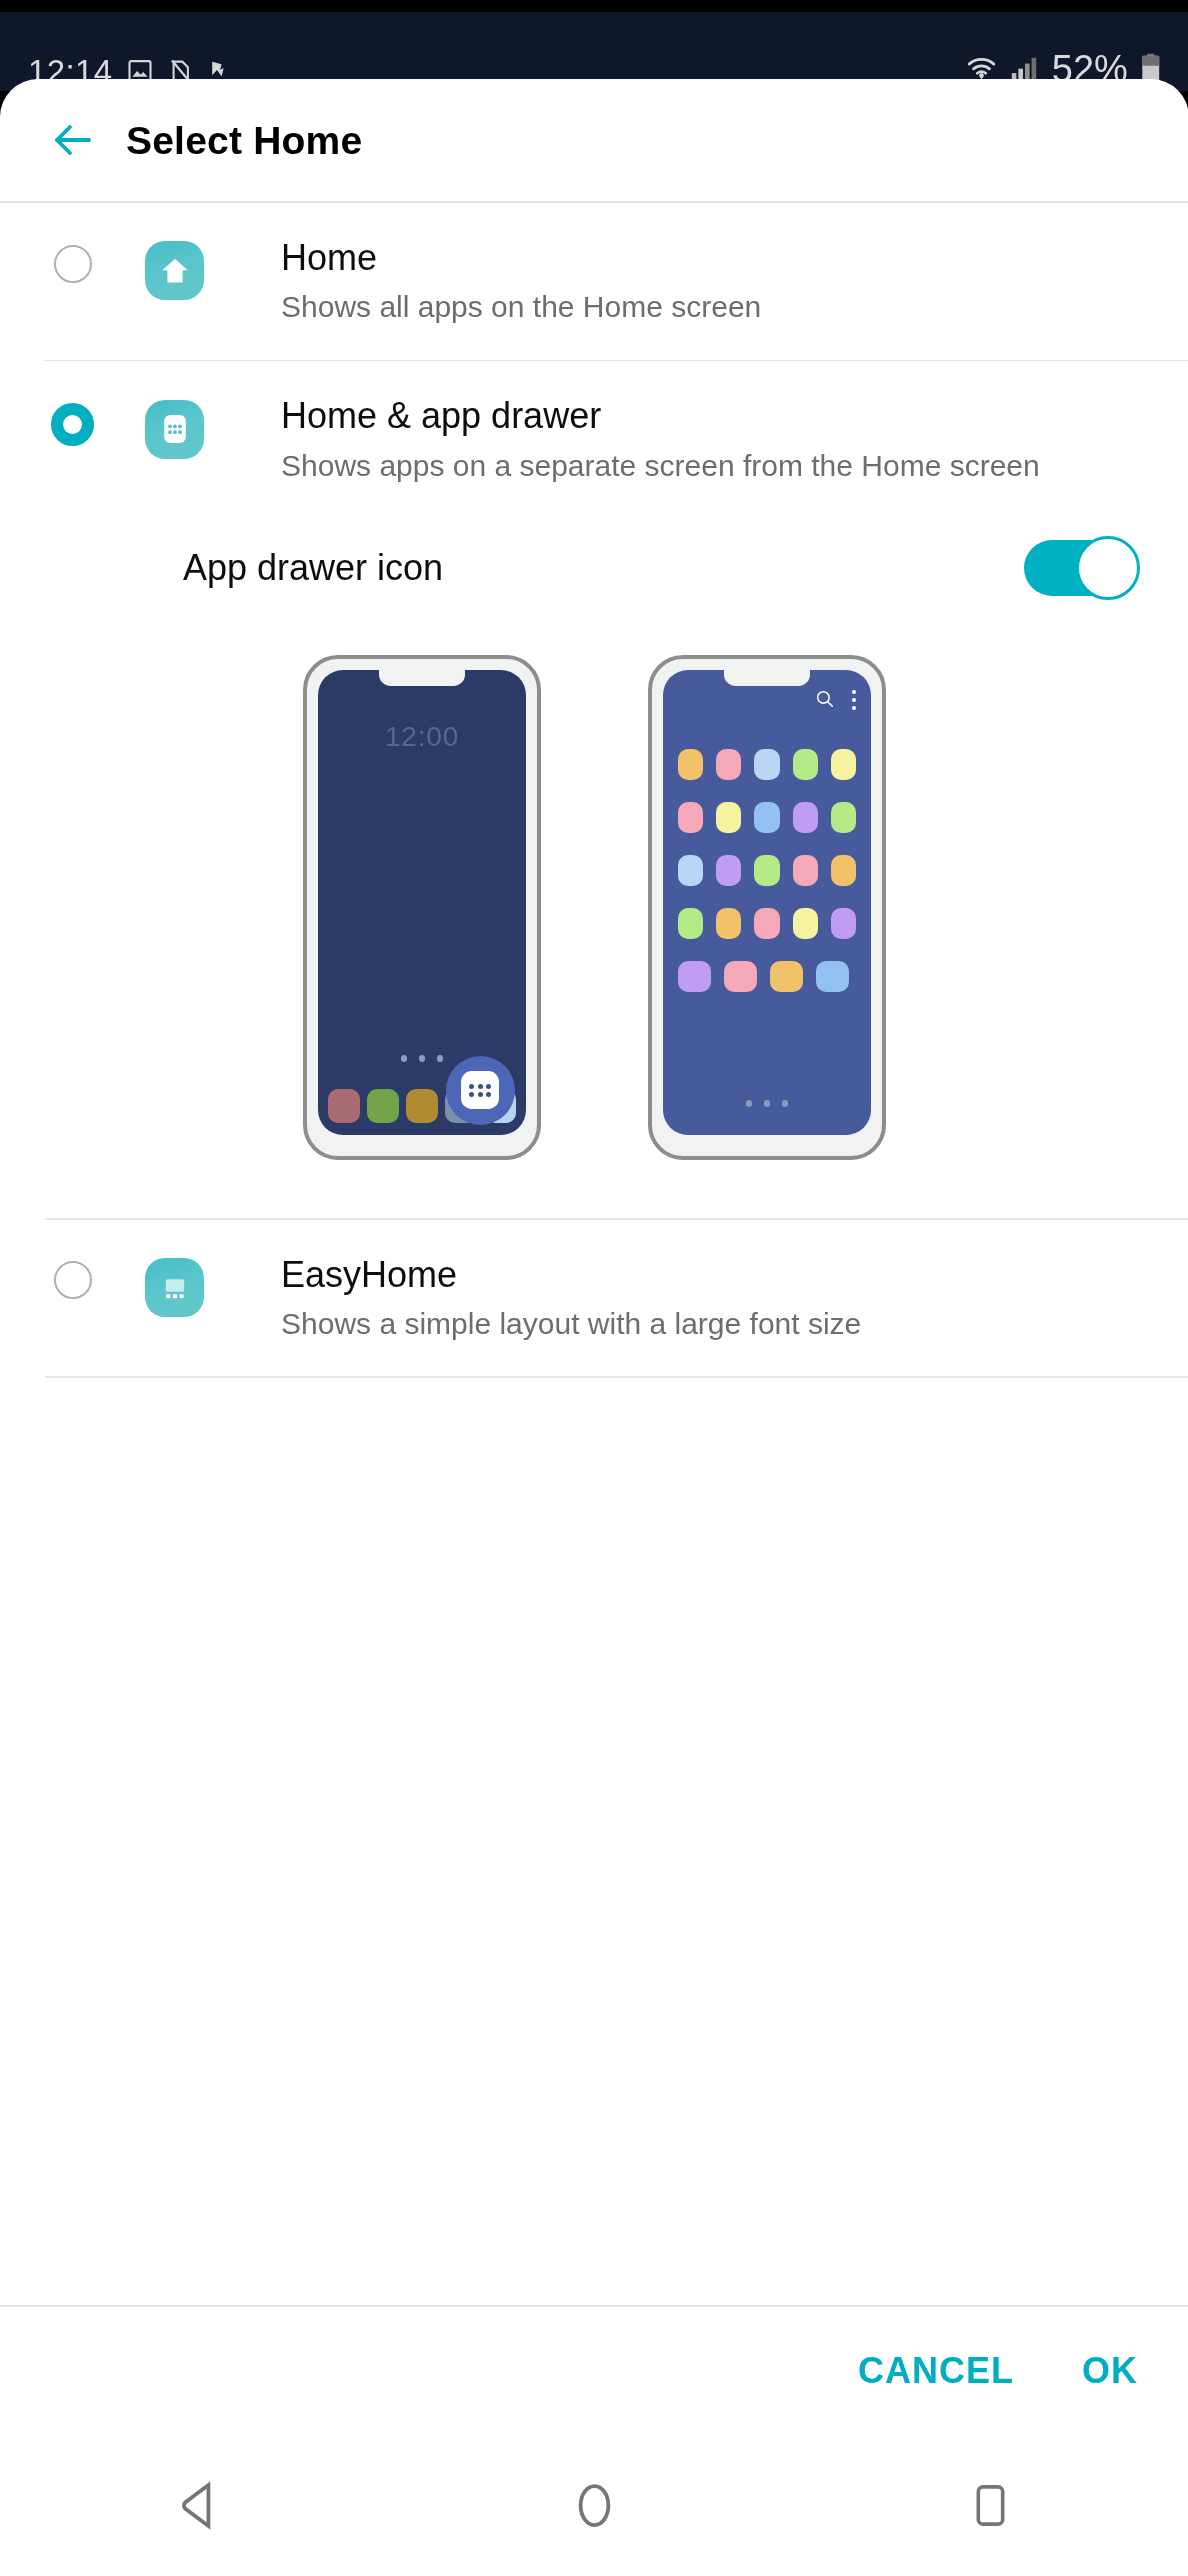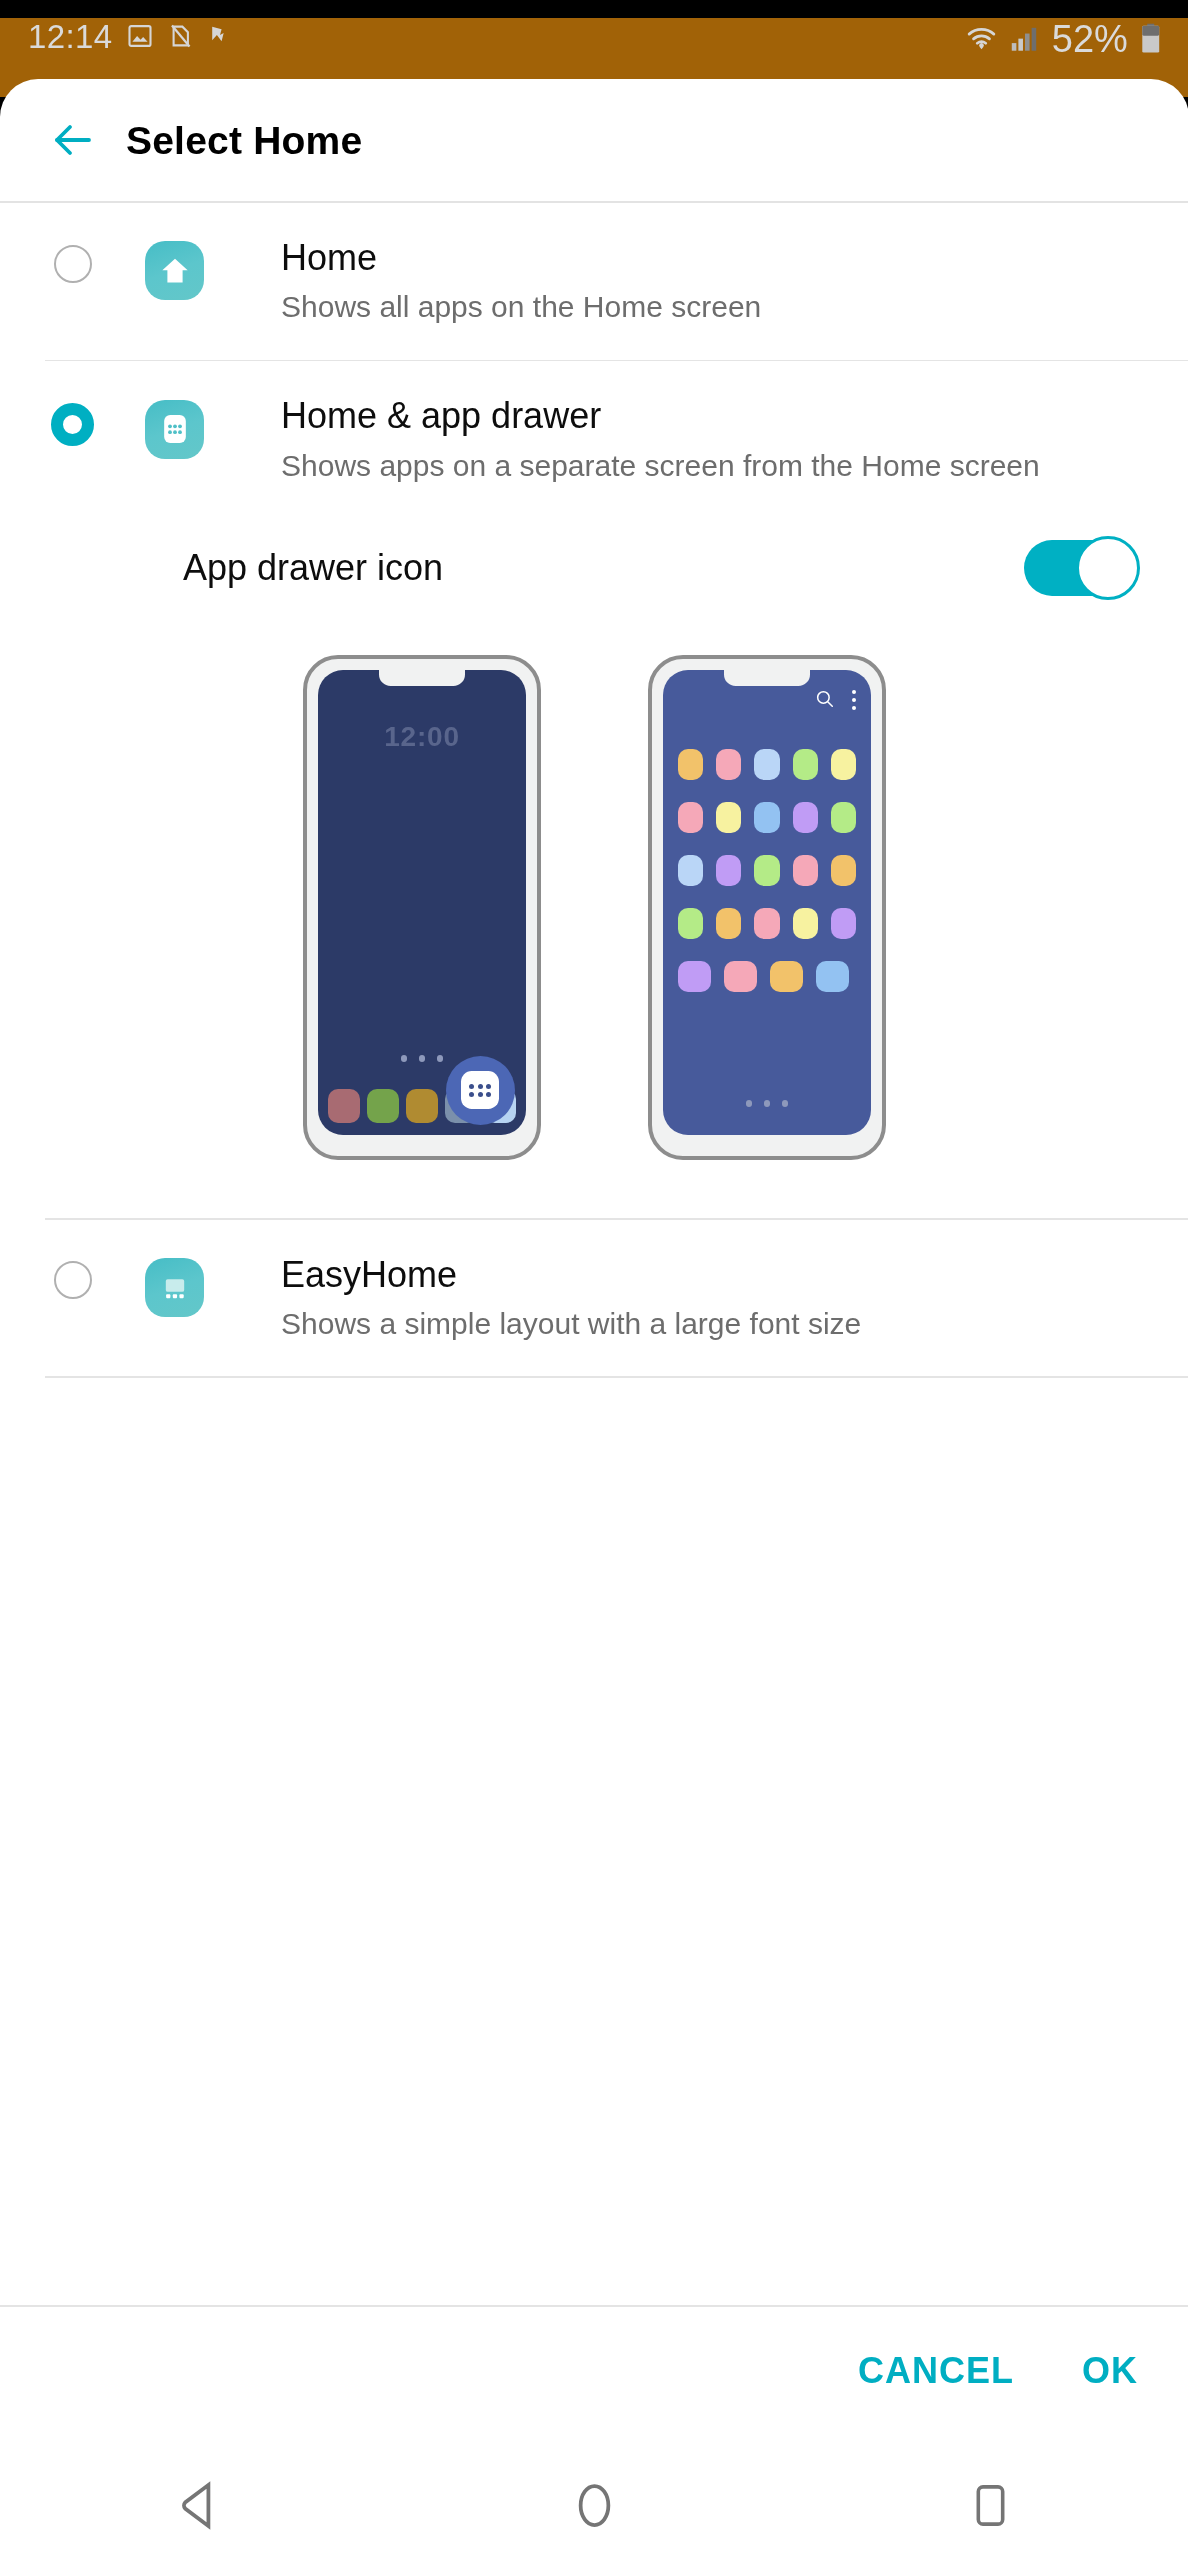--- a/index.html
+++ b/index.html
@@ -6,24 +6,24 @@
   html, body {
     width: 1189px; height: 2576px;
     background: #000;
     font-family: "Liberation Sans", sans-serif;
     overflow: hidden;
   }
   #root { position: relative; width: 1189px; height: 2576px; background: #000; }
 
   
   .statusbar {
-    position: absolute; top: 18px; left: 0;
+    position: absolute; top: 12px; left: 0;
     width: 1189px; height: 79px;
-    background: #a16207; color: #d6d6d6;
-    display: flex; align-items: flex-start;
+    background: #0f172a; color: #d6d6d6;
+    display: flex; align-items: flex-end;
     padding: 0 28px;
   }
   .sb-left { display: flex; align-items: center; gap: 13.2px; }
   .sb-time { font-size: 33px; letter-spacing: 0.4px; color: #dadada; }
   .sb-right { margin-left: auto; display: flex; align-items: center; gap: 11.6px; }
   .sb-pct { font-size: 38px; color: #dadada; }
   .sb-ico { display: block; }
 
   
   .sheet {
@@ -117,21 +117,21 @@
     width: 238px; height: 505px;
     border-radius: 35px;
     background: #f1f2f2;
     border: 4.1px solid #8d8d8d;
     padding: 10.7px 10.7px 21.5px 10.7px;
     position: relative;
   }
   .phone-screen {
     width: 100%; height: 100%;
     border-radius: 25px;
-    position: relative; overflow: hidden; font-weight: bold;
+    position: relative; overflow: hidden;
   }
   .phone-screen.home { background: #2c3a67; }
   .phone-screen.drawer { background: #475a9b; }
   .notch {
     position: absolute; top: 0; left: 50%; transform: translateX(-50%);
     width: 86px; height: 16.5px;
     background: #f1f2f2;
     border-bottom-left-radius: 11.6px; border-bottom-right-radius: 11.6px;
   }
   .phone-clock {

